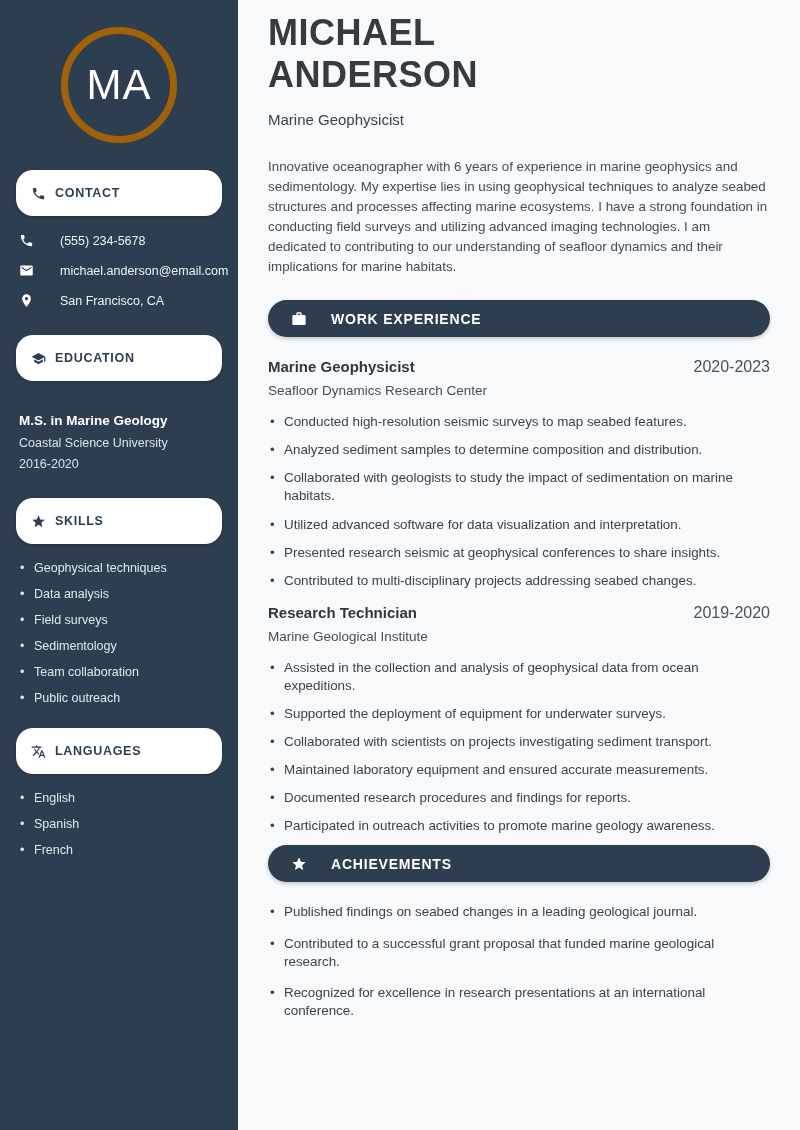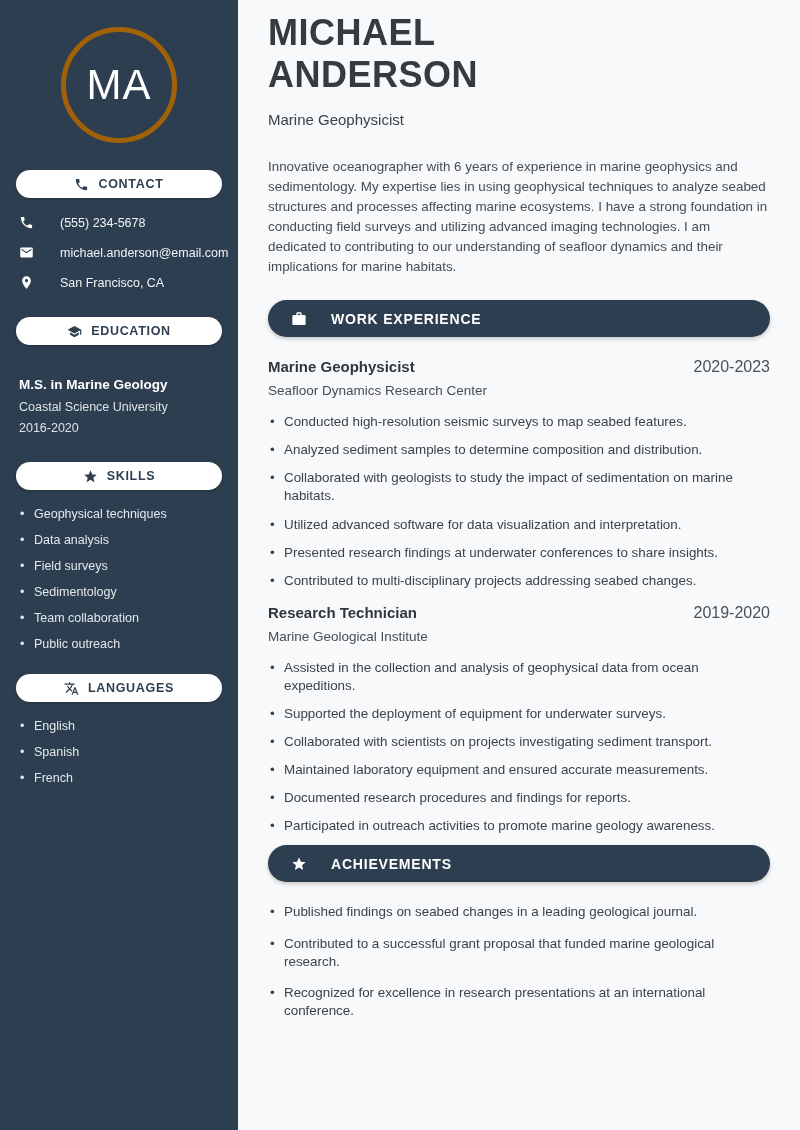--- a/index.html
+++ b/index.html
@@ -10,31 +10,31 @@
   }
   .page { display: flex; width: 800px; height: 1130px; background: var(--main-bg, #f8f9fa); overflow: hidden; }
 
   
   .sidebar {
     width: 238px; min-width: 238px; height: 100%;
     background: var(--sidebar-bg, #2d3e50);
     padding: 27px 16px; color: #fff;
   }
   .avatar {
-    width: 116px; height: 116px; border: 5px solid #a16207; border-radius: 50%;
+    width: 116px; height: 116px; border: 7px solid #a16207; border-radius: 50%;
     margin: 0 auto 27px auto; display: flex; align-items: center; justify-content: center;
   }
   .avatar-initials { font-size: 42px; color: #fff; letter-spacing: 1px; font-weight: 400; }
 
   .side-pill {
     background: #fff; color: var(--sidebar-bg, #2d3e50);
-    height: 28px; border-radius: 17px;
+    height: 46px; border-radius: 17px;
     display: flex; align-items: center; gap: 9px;
     padding: 0 15px; font-size: 12.5px; font-weight: 700; letter-spacing: .7px;
-    margin-bottom: 17px; box-shadow: 0 1px 3px rgba(0,0,0,.25); justify-content: center;
+    margin-bottom: 17px; box-shadow: 0 1px 3px rgba(0,0,0,.25);
   }
   .side-pill svg { width: 15px; height: 15px; fill: currentColor; flex: none; }
 
   .contact-list { padding: 0 3px; margin-bottom: 27px; }
   .contact-item { display: flex; align-items: center; gap: 26px; font-size: 12.5px; color: #f1f3f5; margin-bottom: 15px; }
   .contact-item svg { width: 15px; height: 15px; fill: #fff; flex: none; }
 
   .edu-block { padding: 0 3px; margin-bottom: 27px; margin-top: 32px; }
   .edu-degree { font-size: 13.5px; font-weight: 700; color: #fff; margin-bottom: 8px; }
   .edu-school, .edu-years { font-size: 12.5px; color: #dde2e7; margin-bottom: 7px; }
@@ -173,21 +173,21 @@
       <div class="job-head">
         <span class="job-name">Marine Geophysicist</span>
         <span class="job-dates">2020-2023</span>
       </div>
       <div class="job-company">Seafloor Dynamics Research Center</div>
       <ul class="bullets">
         <li>Conducted high-resolution seismic surveys to map seabed features.</li>
         <li>Analyzed sediment samples to determine composition and distribution.</li>
         <li>Collaborated with geologists to study the impact of sedimentation on marine habitats.</li>
         <li>Utilized advanced software for data visualization and interpretation.</li>
-        <li>Presented research findings at underwater conferences to share insights.</li>
+        <li>Presented research seismic at geophysical conferences to share insights.</li>
         <li>Contributed to multi-disciplinary projects addressing seabed changes.</li>
       </ul>
     </section>
 
     <section class="job">
       <div class="job-head">
         <span class="job-name">Research Technician</span>
         <span class="job-dates">2019-2020</span>
       </div>
       <div class="job-company">Marine Geological Institute</div>

